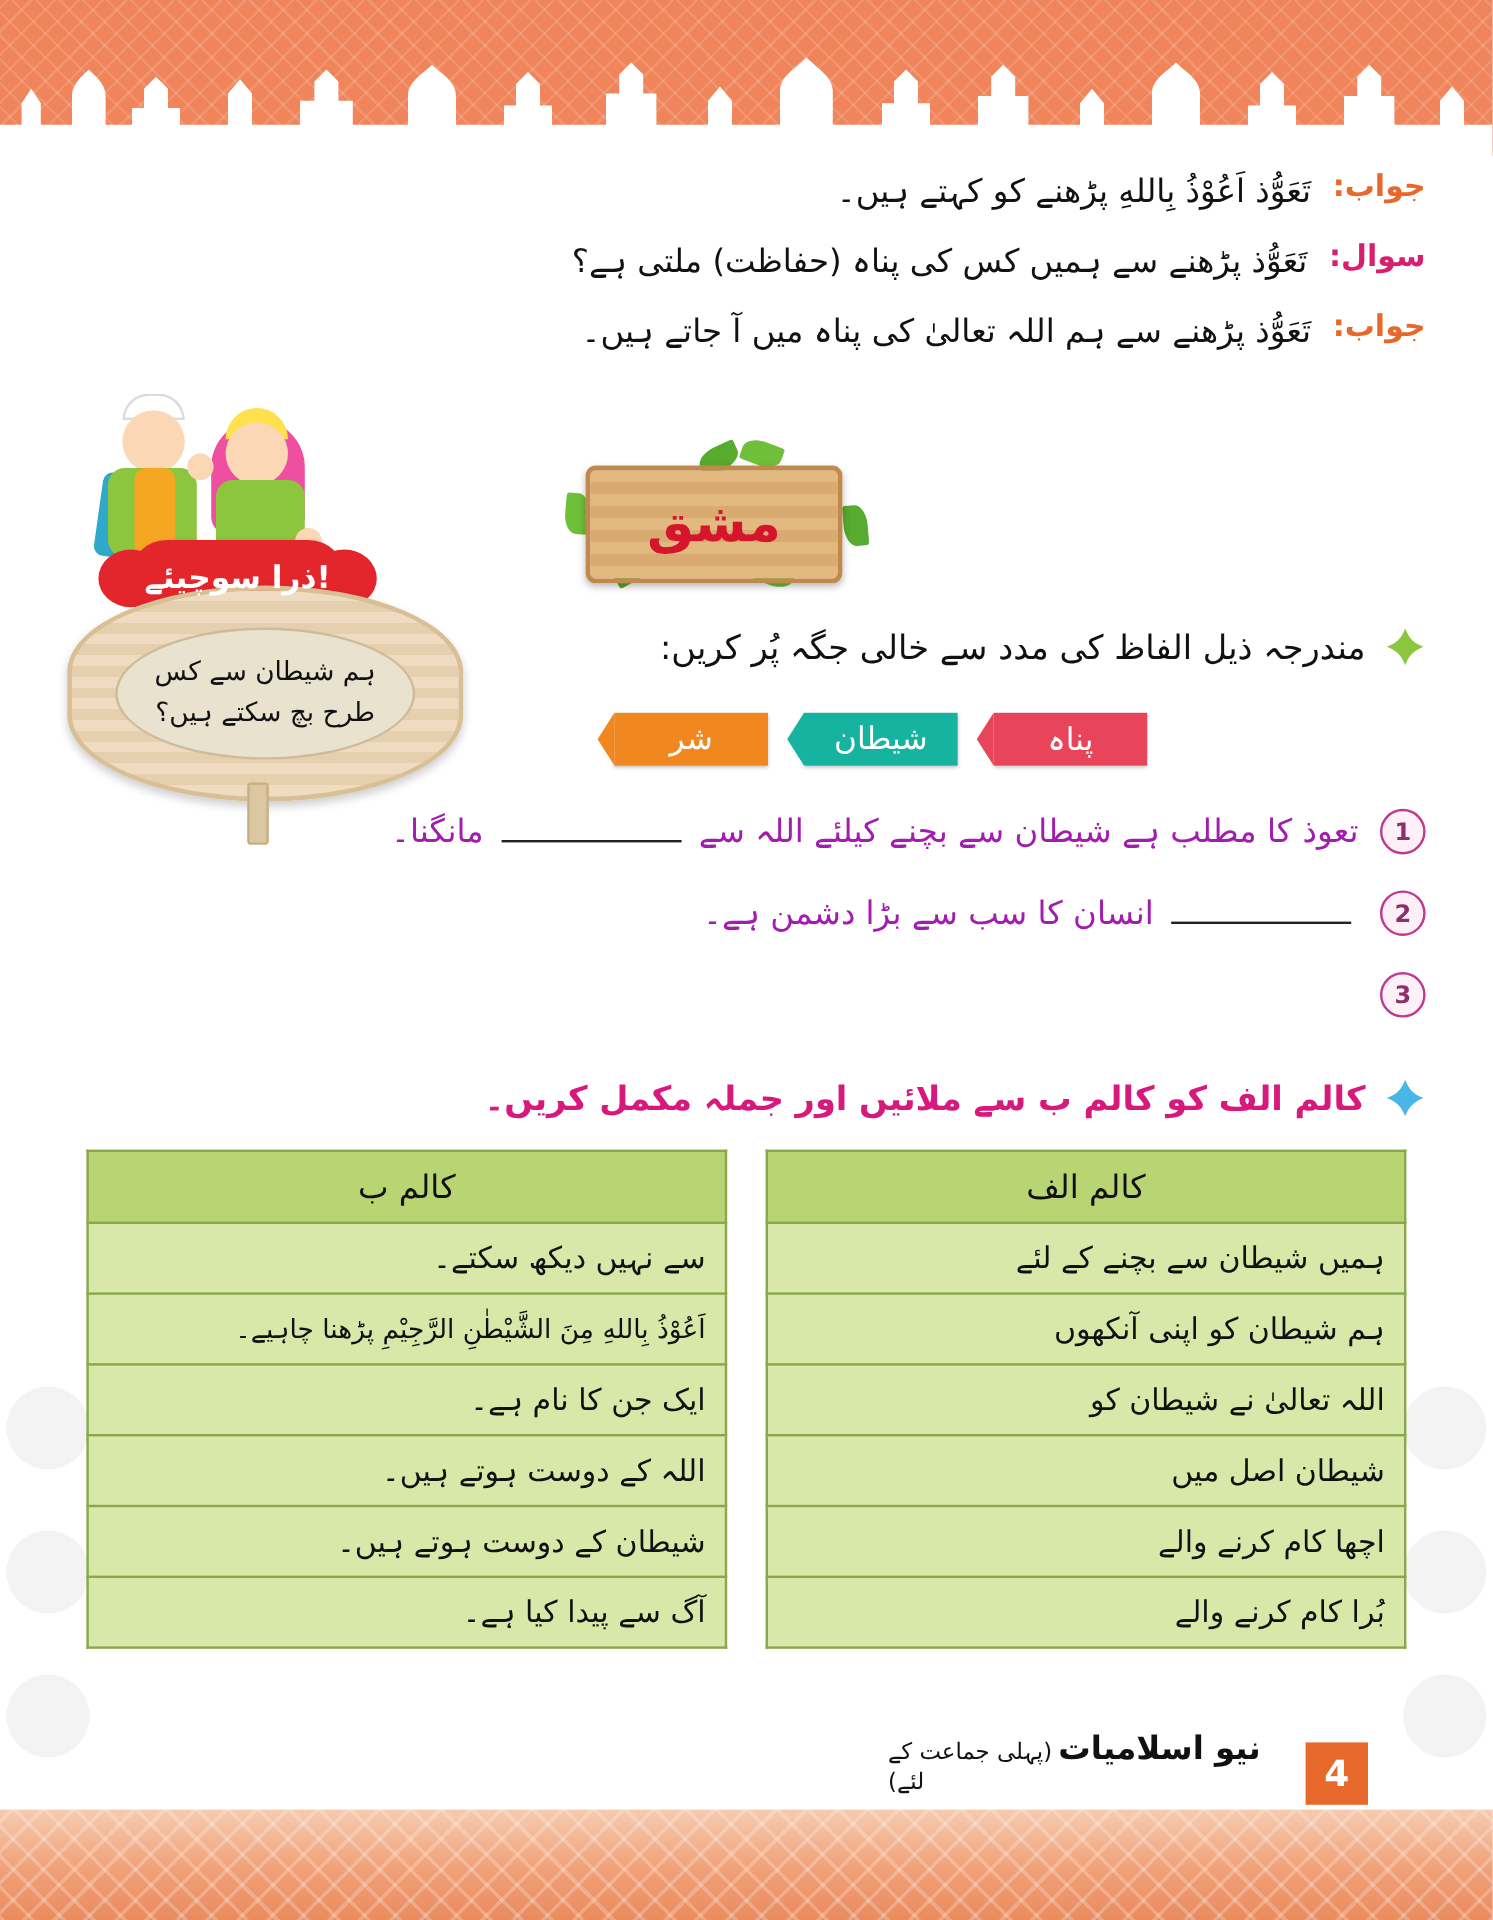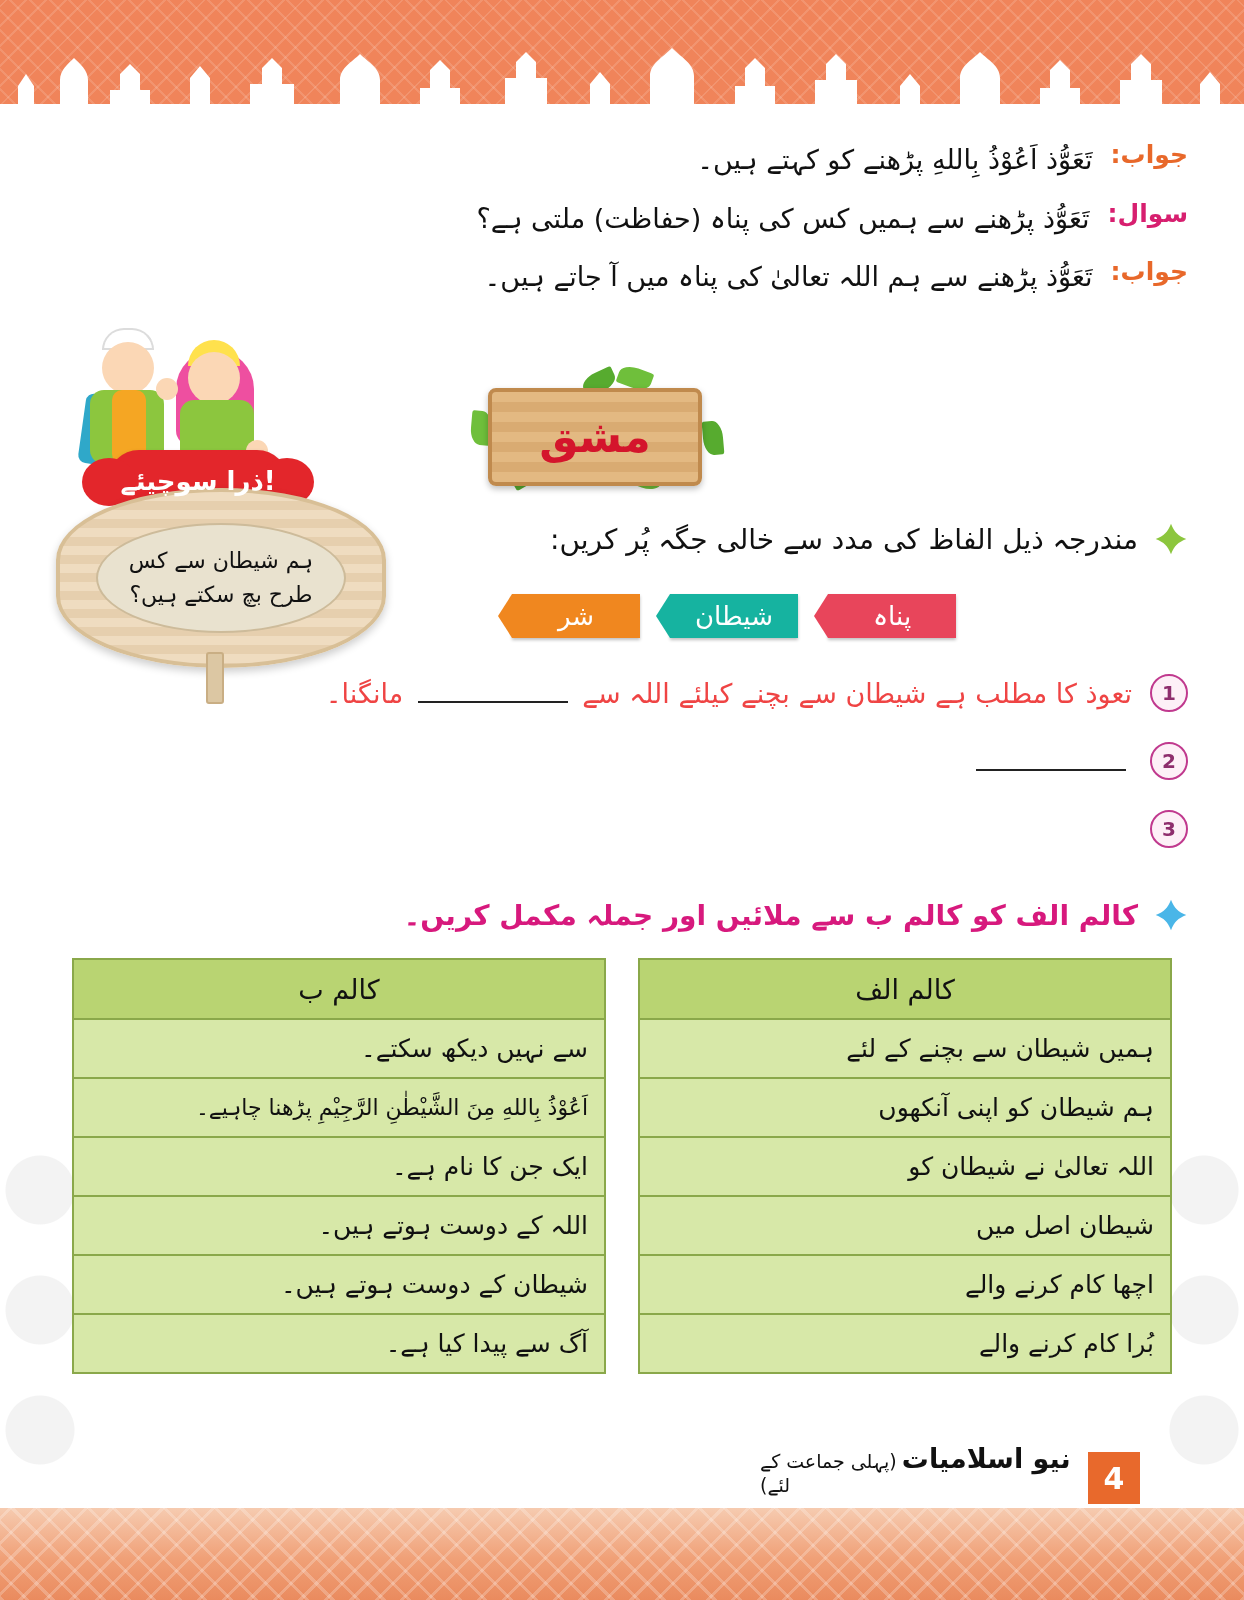--- a/index.html
+++ b/index.html
@@ -150,39 +150,39 @@
   .tag.t3{ background:#f0871f; }
   .tag.t3:after{ border-right-color:#f0871f; }
 
   
   .num-row { position:absolute; right:56px; direction:rtl; display:flex; align-items:center; gap:18px; width:1012px;}
   .num-badge{
     width:38px; height:38px; border-radius:50%; flex:0 0 38px;
     background:#fdf0f7; border:2px solid #c0398e; color:#8e2e6d;
     display:flex; align-items:center; justify-content:center; font-size:20px; font-weight:bold;
   }
-  .num-text{ font-size:27px; color:#ef4444; flex:1; text-align:right; }
+  .num-text{ font-size:27px; color:#a21caf; flex:1; text-align:right; }
   .blank { display:inline-block; border-bottom:2px solid #222; width:150px; height:22px; margin:0 6px;}
 
   
   .tables { position:absolute; top:958px; left:72px; width:1100px; display:flex; gap:32px; direction:rtl;}
   .mtable { flex:1; border:2px solid #8aa84a; border-collapse:collapse; }
   .mtable th{
     background:#b9d472; border:2px solid #8aa84a; height:60px; font-size:27px;
     font-weight:normal; color:#111;
   }
   .mtable td{
     background:#d7e8a8; border:2px solid #8aa84a; height:59px; font-size:25px;
     color:#111; padding:0 16px; text-align:right;
   }
   .page-num{
     position:absolute; left:1088px; bottom:96px; width:52px; height:52px; background:#e8692c;
     color:#fff; font-size:30px; font-weight:bold; display:flex; align-items:center; justify-content:center;
   }
-  .footer-text{ position:absolute; left:760px; bottom:104px; width:320px; text-align:left; direction:rtl;}
+  .footer-text{ position:absolute; left:740px; bottom:104px; width:320px; text-align:left; direction:rtl;}
   .footer-text .main{ font-size:27px; font-weight:bold; color:#111; }
   .footer-text .sub{ font-size:19px; color:#111; }
 </style>
 </head>
 <body>
 
 <div class="top-band">
   <div class="pattern"></div>
   <svg class="skyline" viewBox="0 0 1244 96" preserveAspectRatio="none">
     <path fill="#ffffff" d="M0,96 L0,70 L18,70 L18,52 L26,40 L34,52 L34,70 L60,70 L60,46 C60,36 68,30 74,24 C80,30 88,36 88,46 L88,70 L110,70 L110,56 L120,56 L120,40 L130,30 L140,40 L140,56 L150,56 L150,70 L190,70 L190,44 L200,32 L210,44 L210,70 L250,70 L250,50 L262,50 L262,34 L272,24 L282,34 L282,50 L294,50 L294,70 L340,70 L340,46 C340,34 352,28 360,20 C368,28 380,34 380,46 L380,70 L420,70 L420,54 L430,54 L430,36 L440,26 L450,36 L450,54 L460,54 L460,70 L505,70 L505,44 L516,44 L516,28 L526,18 L536,28 L536,44 L547,44 L547,70 L590,70 L590,50 L600,38 L610,50 L610,70 L650,70 L650,42 C650,30 662,24 672,14 C682,24 694,30 694,42 L694,70 L735,70 L735,52 L745,52 L745,34 L755,24 L765,34 L765,52 L775,52 L775,70 L815,70 L815,46 L826,46 L826,30 L836,20 L846,30 L846,46 L857,46 L857,70 L900,70 L900,52 L910,40 L920,52 L920,70 L960,70 L960,44 C960,32 972,26 980,18 C988,26 1000,32 1000,44 L1000,70 L1040,70 L1040,54 L1050,54 L1050,36 L1060,26 L1070,36 L1070,54 L1080,54 L1080,70 L1120,70 L1120,46 L1131,46 L1131,30 L1141,20 L1151,30 L1151,46 L1162,46 L1162,70 L1200,70 L1200,50 L1210,38 L1220,50 L1220,70 L1244,70 L1244,96 Z"></path>
@@ -264,20 +264,21 @@
     <span>تعوذ کا مطلب ہے شیطان سے بچنے کیلئے اللہ سے</span>
     <span class="blank"></span>
     <span>مانگنا۔</span>
   </div>
 </div>
 
 <div class="num-row" style="top:742px;">
   <div class="num-badge">2</div>
   <div class="num-text">
     <span class="blank"></span>
+    <span>انسان کا سب سے بڑا دشمن ہے۔</span>
   </div>
 </div>
 
 <div class="num-row" style="top:810px;">
   <div class="num-badge">3</div>
 </div>
 
 <div class="instr" style="top:898px; right:56px;">
   <svg class="bullet-star" viewBox="0 0 40 40">
     <path fill="#4ab6e8" d="M20,2 C24,12 28,16 38,20 C28,24 24,28 20,38 C16,28 12,24 2,20 C12,16 16,12 20,2 Z"></path>

